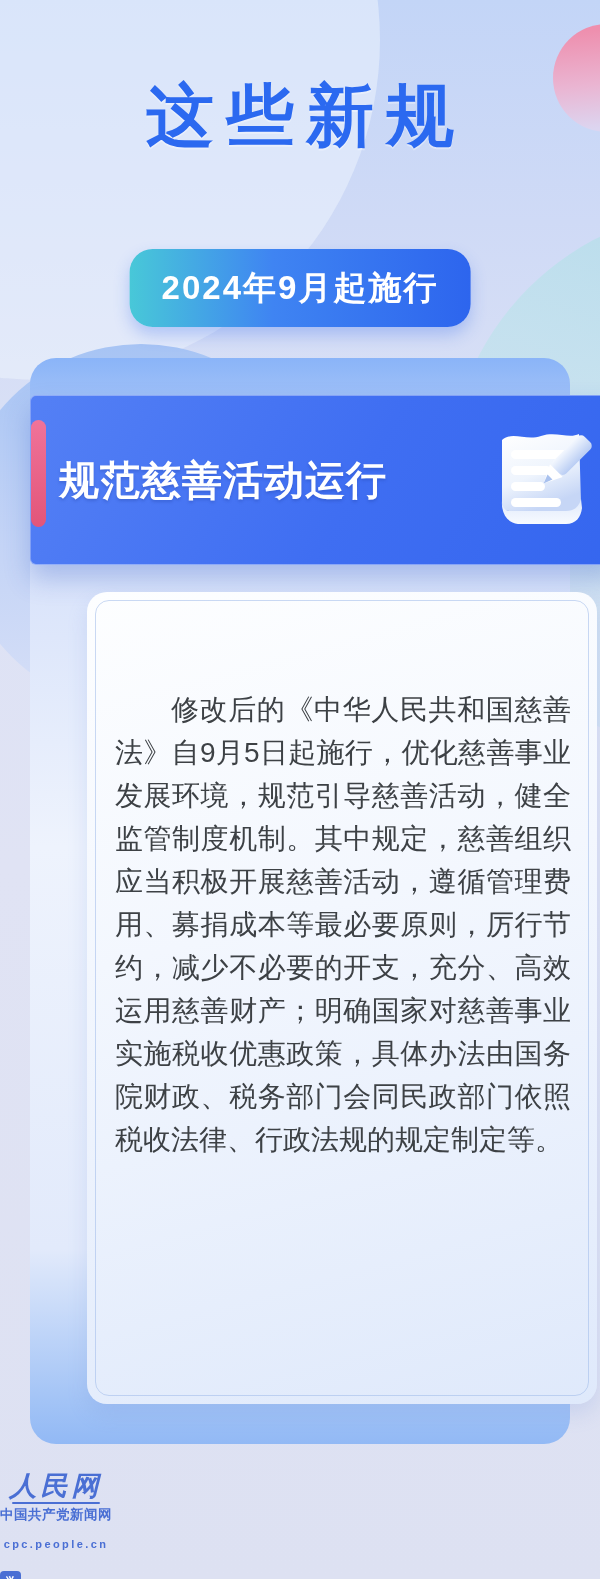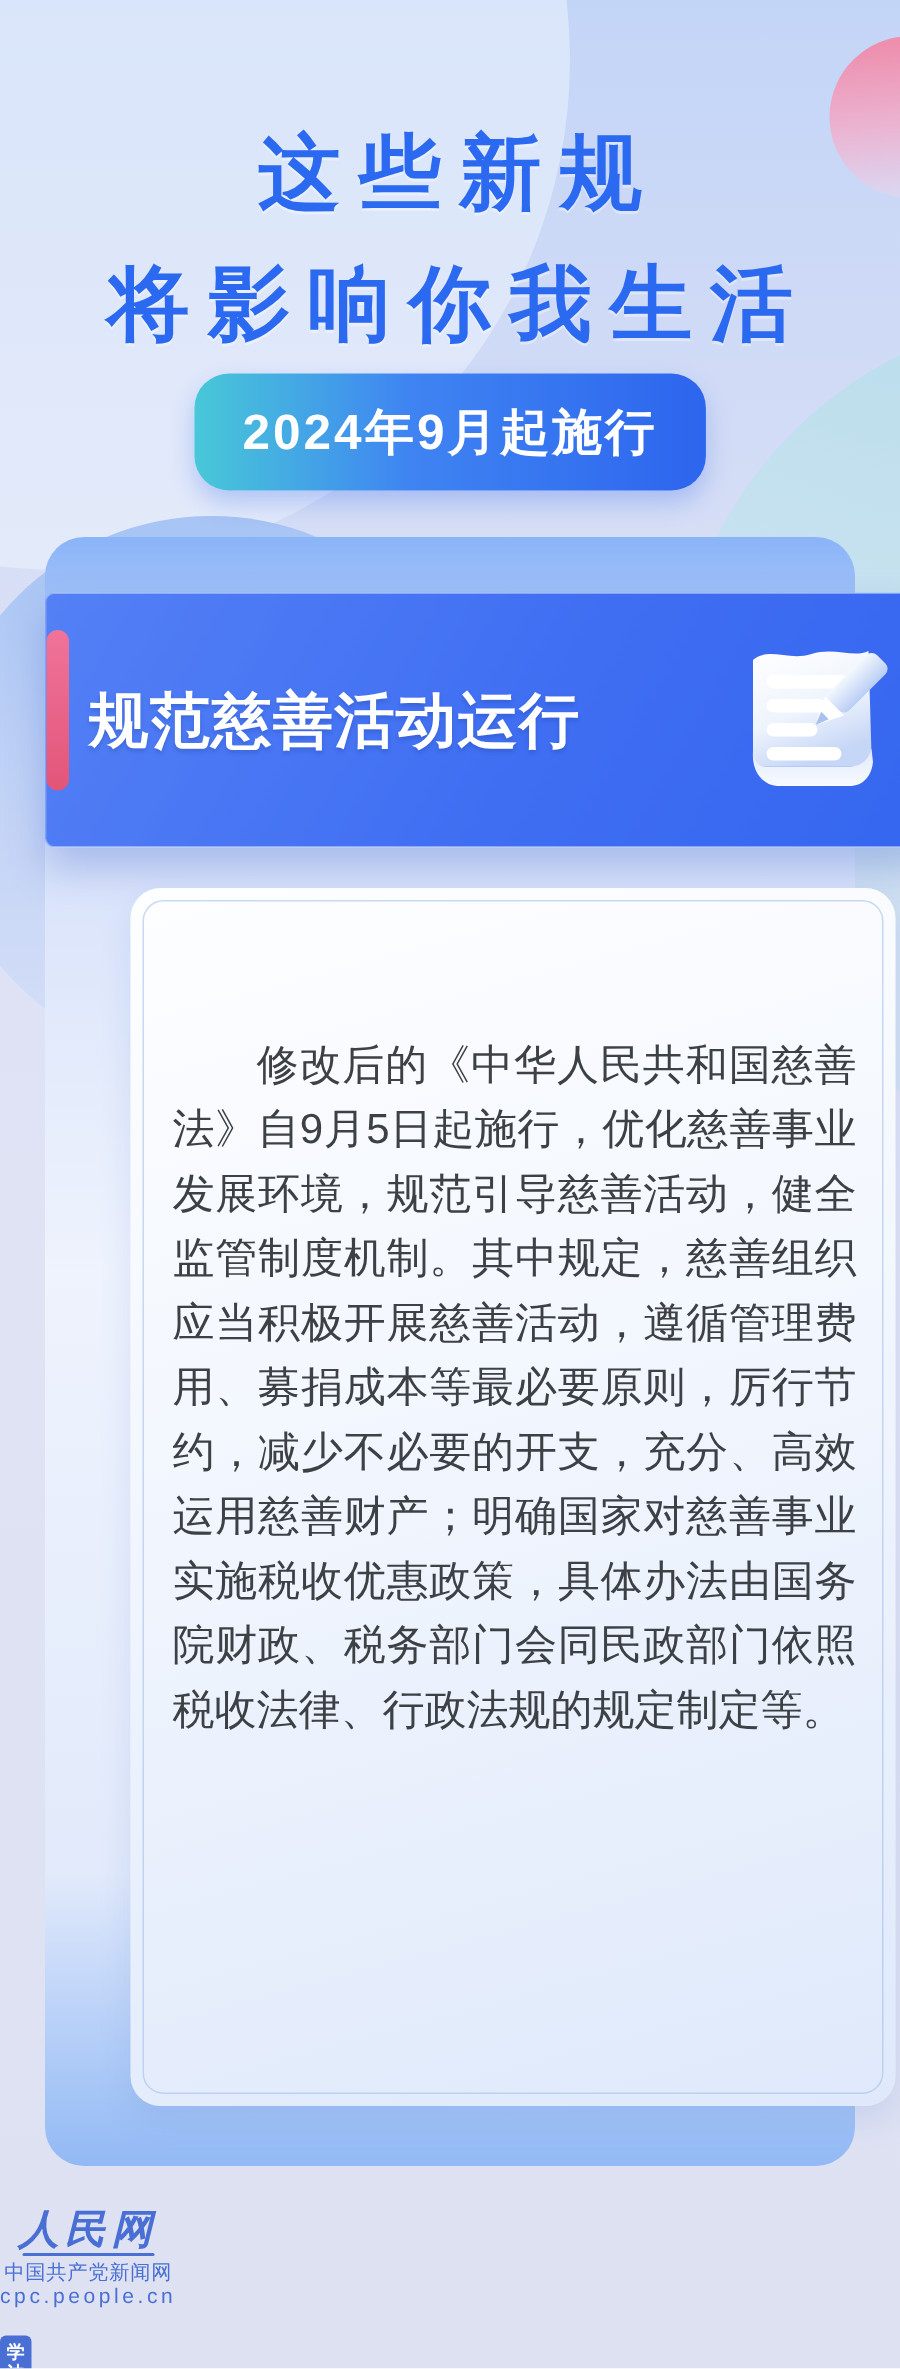--- a/index.html
+++ b/index.html
@@ -12,21 +12,21 @@
   .circle{position:absolute;border-radius:50%;}
   .c-soft-top{left:-300px;top:-300px;width:680px;height:680px;background:rgba(240,245,253,0.5);}
   .c-pink{left:553px;top:24px;width:108px;height:108px;
     background:linear-gradient(175deg,#ee8fae 8%,#eab5d2 55%,#dcd5f0 92%);}
   .c-left{left:-42px;top:344px;width:366px;height:366px;
     background:linear-gradient(180deg,#a7c4f4 0%,#c4d4f6 55%,#d6dff7 100%);}
   .c-teal{left:448px;top:208px;width:548px;height:548px;
     background:linear-gradient(200deg,#aadbe6 0%,#bfe2ec 40%,#cfe0f2 80%);opacity:.75;}
   
   .title-block{position:absolute;top:72px;left:0;right:0;text-align:center;z-index:3;}
-  .title-line{font-size:55px;line-height:87px;font-weight:900;color:#2b69f0;
+  .title-line{font-size:68px;line-height:87px;font-weight:900;color:#2b69f0;
     letter-spacing:12px;text-indent:12px;white-space:nowrap;
     text-shadow:0 2px 0 rgba(255,255,255,0.35);}
   
   .date-pill{position:absolute;top:249px;left:50%;transform:translateX(-50%);
     height:46px;line-height:46px;padding:16px 32px;border-radius:23px;z-index:3;
     background:linear-gradient(90deg,#48c8d8 0%,#3f84f2 42%,#2d65ee 100%);
     color:#ffffff;font-size:33px;font-weight:bold;letter-spacing:2px;white-space:nowrap;
     box-shadow:0 8px 16px rgba(47,102,238,0.28);}
   
   .main-card{position:absolute;left:30px;top:358px;width:540px;height:1086px;
@@ -53,41 +53,40 @@
   .body-text{position:relative;box-sizing:border-box;padding:96px 26px 0 28px;
     font-size:28px;line-height:43px;color:#3d4145;
     text-align:justify;text-justify:inter-character;text-indent:2em;}
   
   .footer{position:absolute;left:0;right:0;top:1472px;z-index:3;
     display:flex;justify-content:center;align-items:flex-start;gap:16px;color:#4a6fd4;flex-direction:column;}
   .rmw{text-align:center;}
   .rmw-script{font-size:27px;line-height:28px;font-weight:bold;font-style:italic;
     letter-spacing:4px;white-space:nowrap;}
   .rmw-underline{height:2px;width:88px;background:#4a6fd4;border-radius:1px;margin:2px auto 3px auto;}
-  .rmw-cn{font-size:13.5px;line-height:15px;font-weight:normal;letter-spacing:0.5px;white-space:nowrap;}
-  .rmw-url{font-size:14px;line-height:13px;font-weight:normal;letter-spacing:2.4px;margin-top:2px;white-space:nowrap;}
+  .rmw-cn{font-size:13.5px;line-height:15px;font-weight:bold;letter-spacing:0.5px;white-space:nowrap;}
+  .rmw-url{font-size:11px;line-height:13px;font-weight:bold;letter-spacing:2.4px;margin-top:16px;white-space:nowrap;}
   .xuefa{width:17px;height:31px;margin-top:4px;padding:2px 2px;border-radius:4px;
     background:#4a6fd4;color:#ffffff;font-size:12px;font-weight:bold;line-height:14px;
     display:flex;flex-direction:column;align-items:center;justify-content:center;}
   .sxz{font-size:30px;line-height:34px;font-weight:900;letter-spacing:3px;
     transform:skewX(-8deg);margin-top:2px;white-space:nowrap;}
 </style>
 </head>
 <body>
 
 <div class="poster">
 
   <div class="circle c-soft-top"></div>
   <div class="circle c-pink"></div>
   <div class="circle c-left"></div>
   <div class="circle c-teal"></div>
 
   <div class="title-block">
     <div class="title-line">这些新规</div>
-    <div class="title-line">将影响你我生活</div>
   </div>
 
   <div class="date-pill">2024年9月起施行</div>
 
   <div class="main-card">
 
     <div class="header-card">
       <span class="header-title">规范慈善活动运行</span>
       <svg class="doc-icon" viewBox="0 0 112 112">
         <defs>

